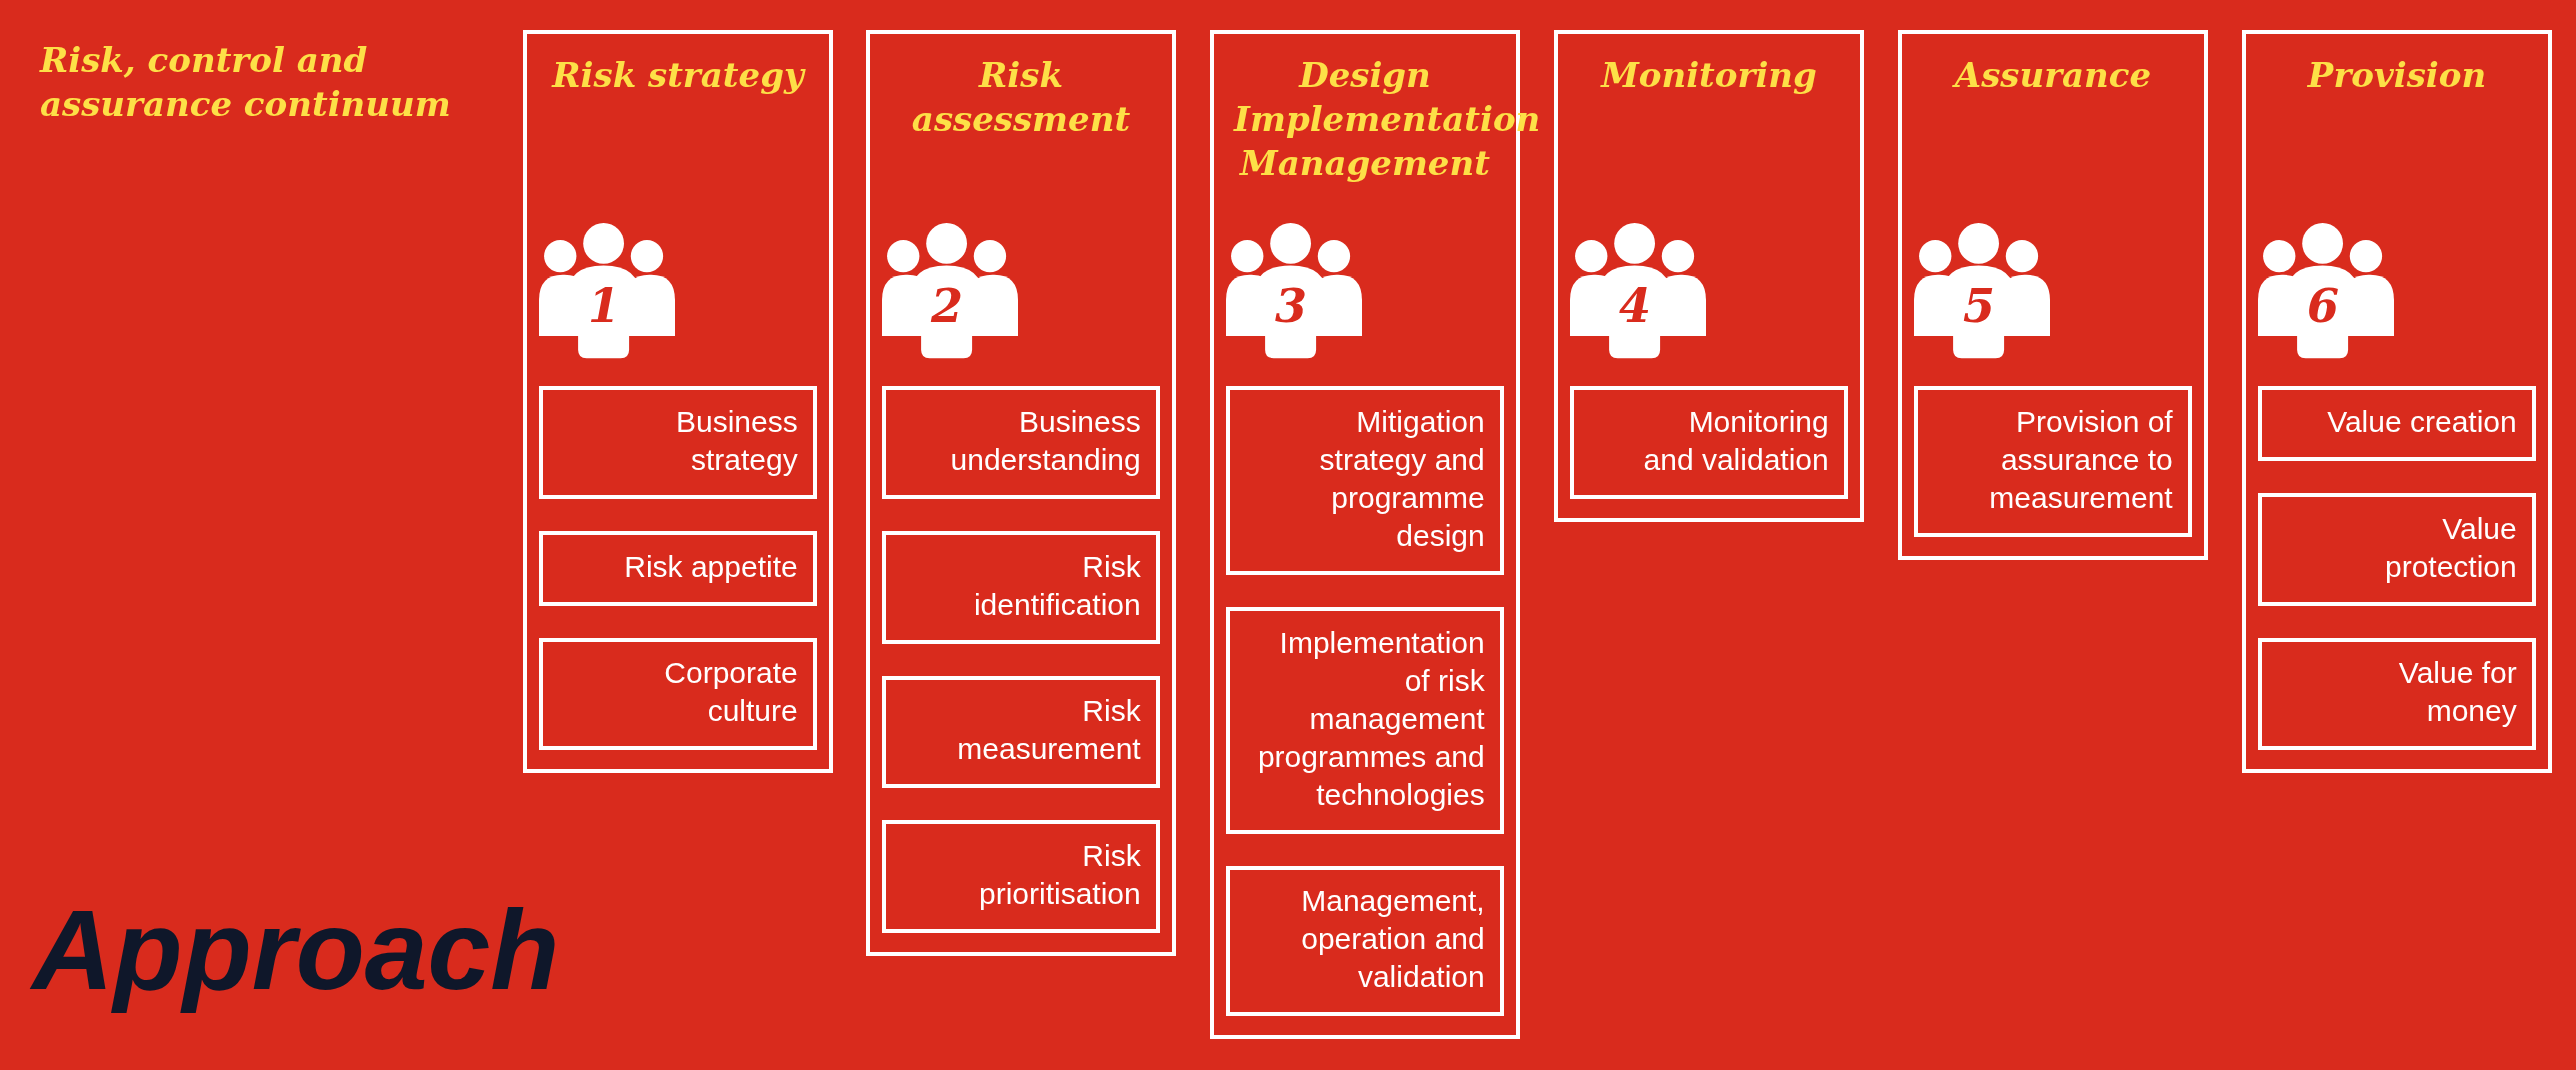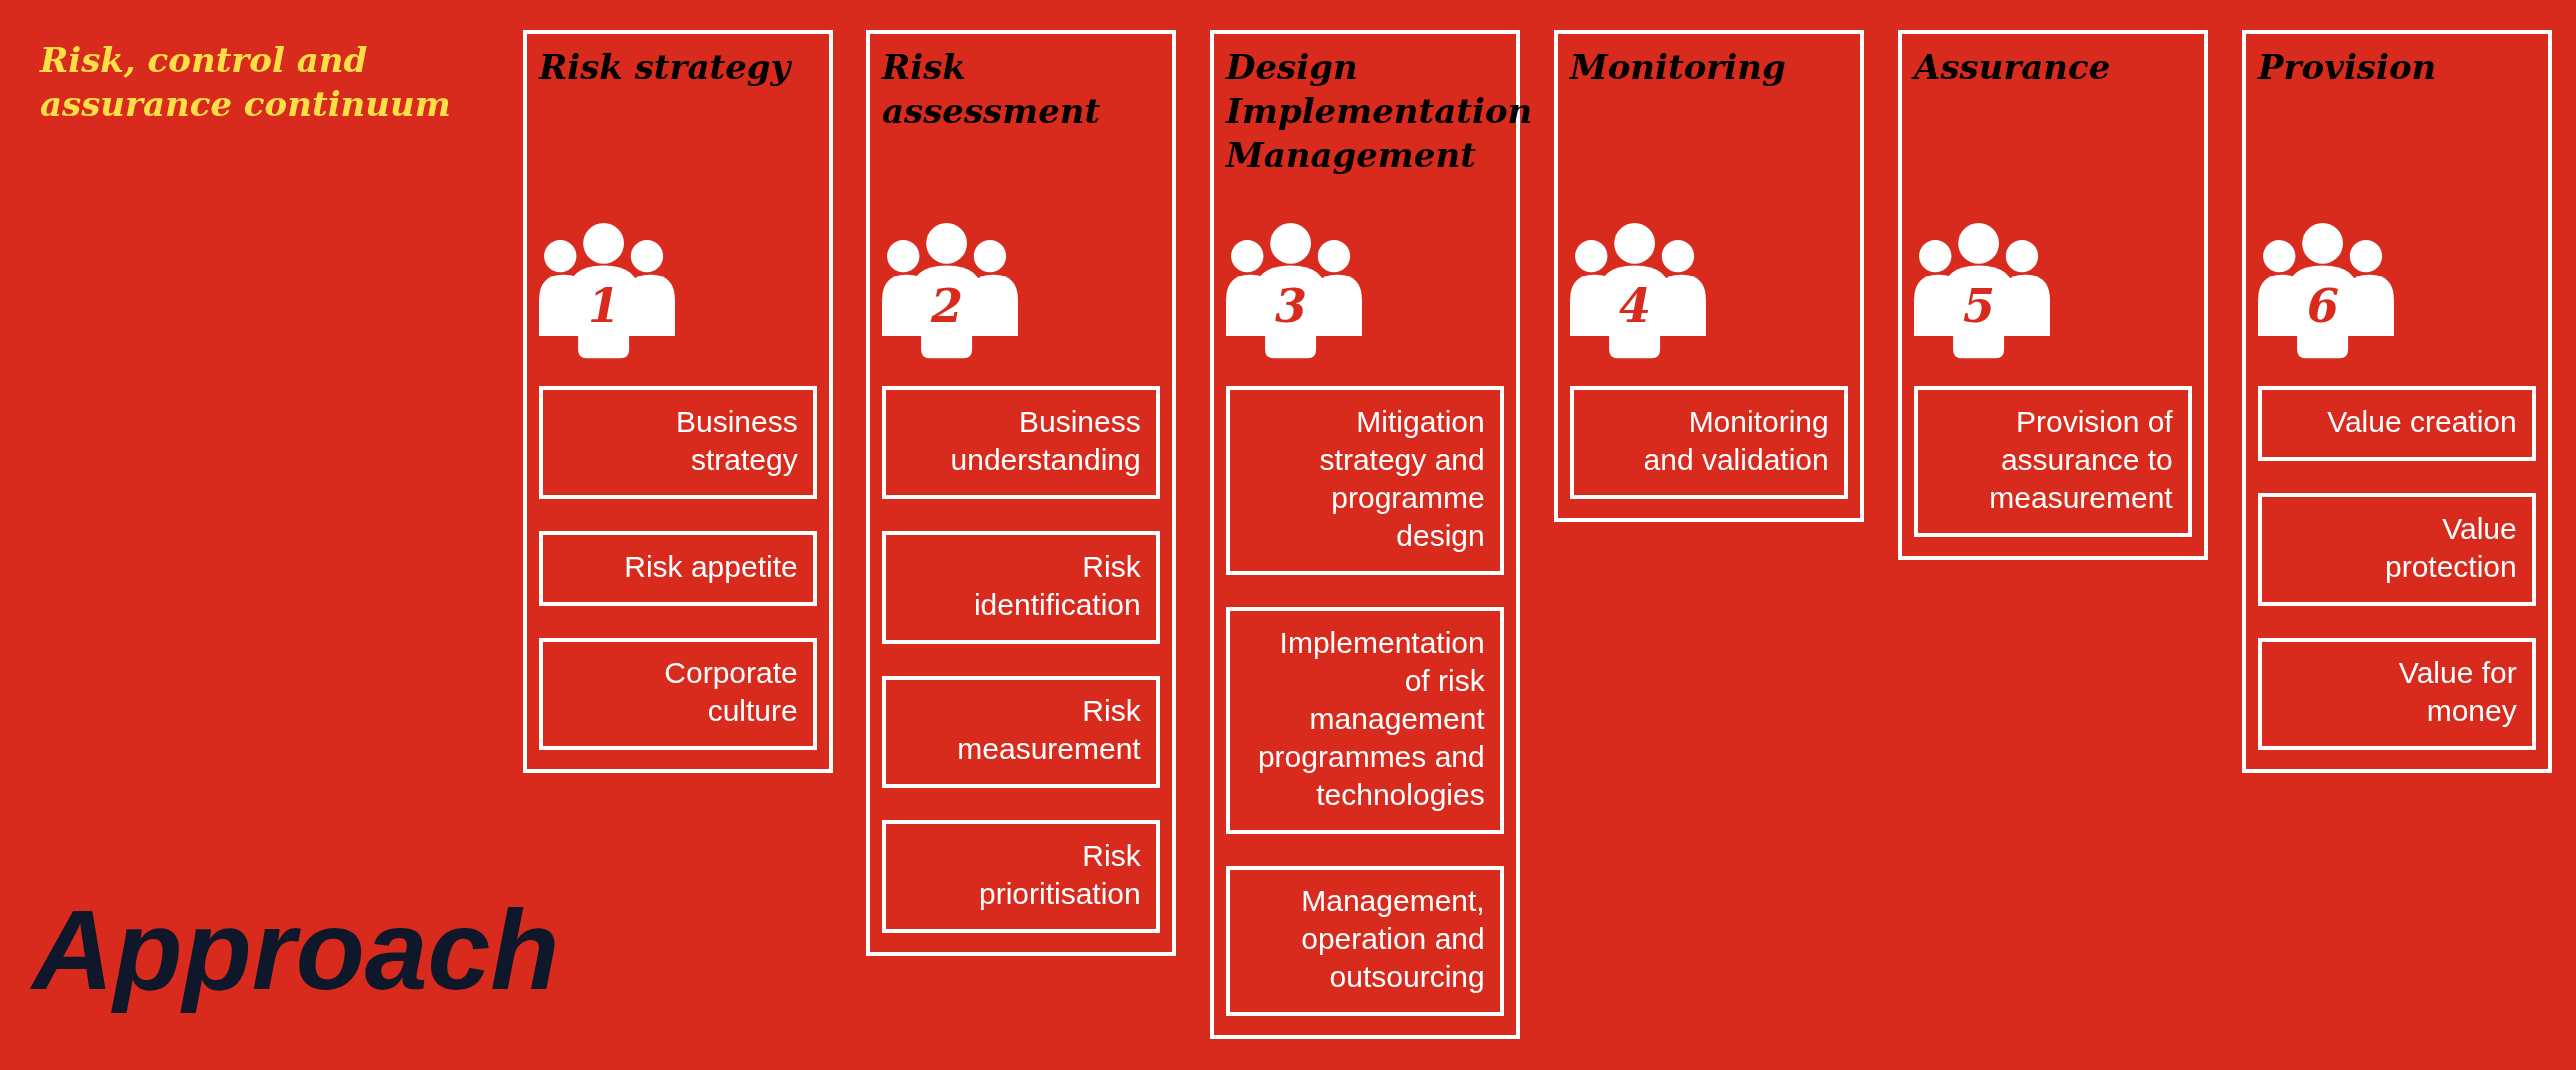--- a/index.html
+++ b/index.html
@@ -23,25 +23,25 @@
     font-style: italic; font-weight: bold;
     font-size: 113px; line-height: 1.0;
     color: #0f172a;
   }
   .col {
     position: absolute; top: 30px; width: 310px;
     border: 4.3px solid #ffffff;
     box-sizing: border-box;
   }
   .col-header {
-    position: absolute; top: 11px; left: 12px; right: 12px; margin: 0;
+    position: absolute; top: 11px; left: 12px; right: 12px; margin: 8px;
     font-family: "DejaVu Serif", serif;
     font-style: italic; font-weight: bold;
     font-size: 34px; line-height: 44px;
-    color: #000000; white-space: pre-line;
+    color: #fde047; white-space: pre-line; text-align: center;
   }
   .icon-wrap {
     position: absolute; top: 188px; left: 12px;
     width: 136px; height: 138px;
   }
   .icon-num {
     position: absolute; left: 0; top: 61px; width: 130px;
     text-align: center;
     font-family: "DejaVu Serif", serif;
     font-style: italic; font-weight: bold;
@@ -155,21 +155,21 @@
     <div class="box">
         <span class="box-label">Implementation
 of risk
 management
 programmes and
 technologies</span>
       </div>
     <div class="box">
         <span class="box-label">Management,
 operation and
-outsourcing</span>
+validation</span>
       </div>
   </div>
 </section>
 
 <section class="col" style="left:1554px">
   <h2 class="col-header">Monitoring</h2>
   <div class="icon-wrap">
     <svg viewBox="0 0 160 162" width="136" height="138">
         <use href="#ppl"></use>
       </svg>

